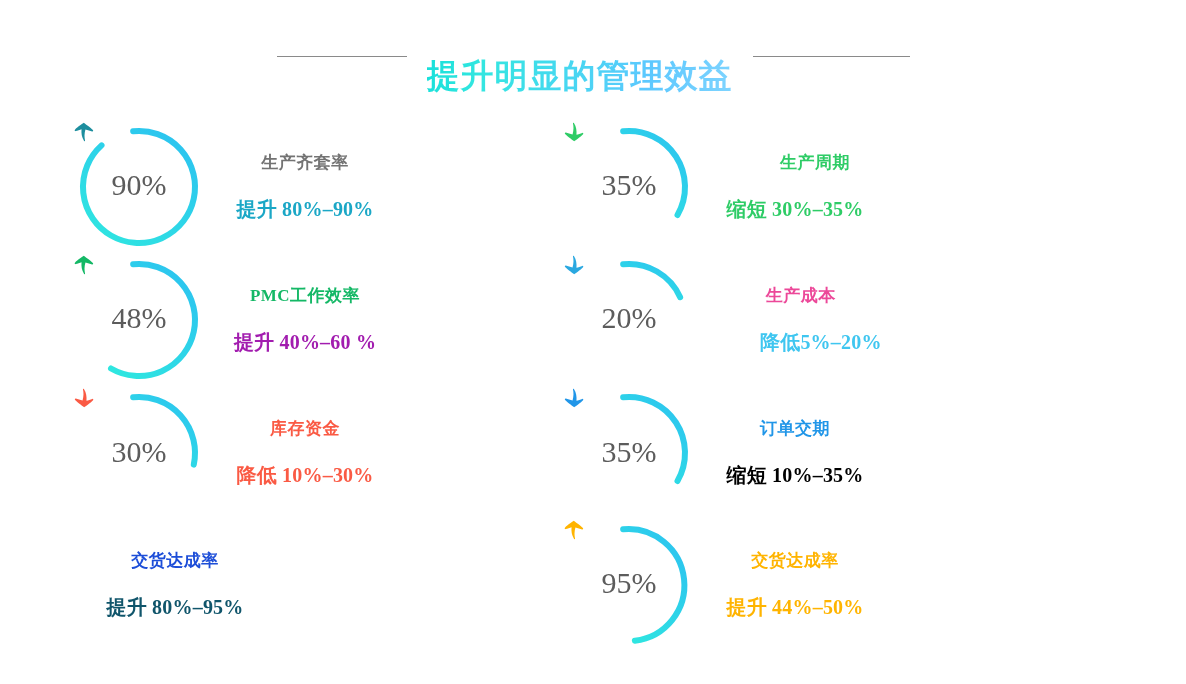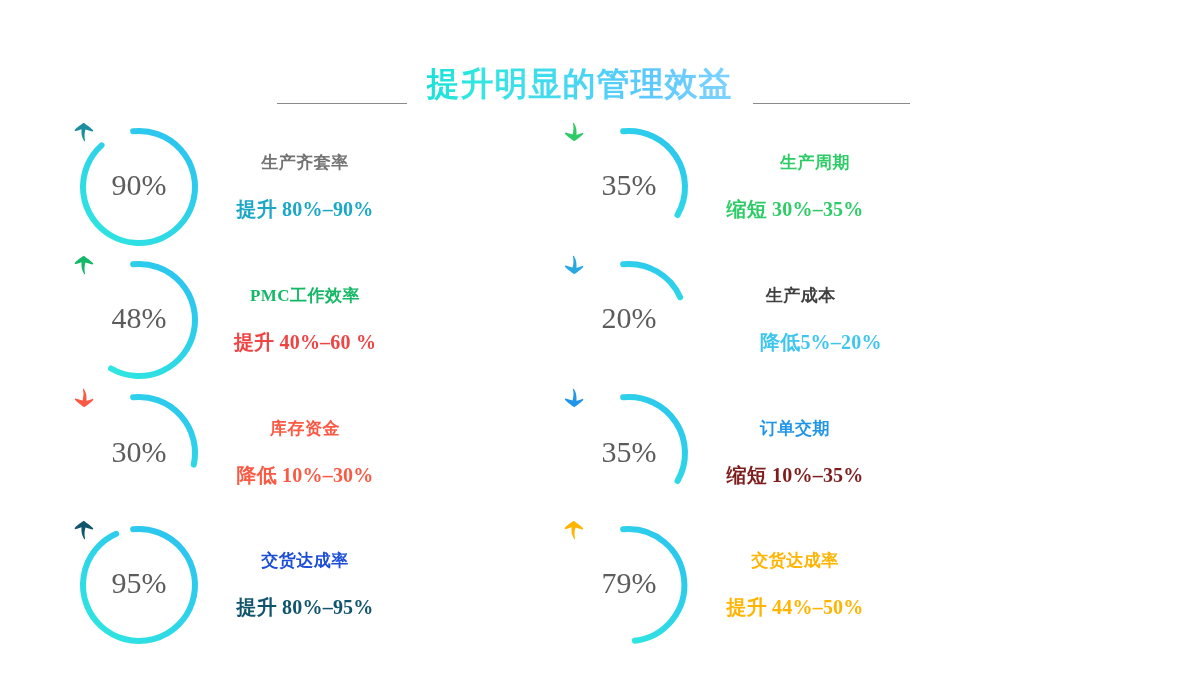--- a/index.html
+++ b/index.html
@@ -16,21 +16,21 @@
   }
 
   
   #header {
     position: absolute;
     top: 56px;
     left: 0;
     width: 1186px;
     height: 48px;
     display: flex;
-    align-items: flex-end;
+    align-items: flex-start;
     justify-content: center;
     gap: 20px;
   }
   .rule {
     height: 1px;
     background: #8a8a8a;
     flex: 0 0 auto;
   }
   .rule.left  { width: 130px; }
   .rule.right { width: 157px; }
@@ -201,21 +201,21 @@
           <div class="donut-value" style="color: rgb(92, 92, 92);">48%</div>
           <div class="donut-arrow">
             <svg viewBox="0 0 25 25" width="20" height="20">
               <path d="M 12.2 1.0 C 12.2 1.0 4.0 6.4 1.2 9.6 C 0.4 10.5 1.1 11.7 2.2 11.4 C 4.4 10.8 7.3 9.7 9.4 9.1 C 9.0 13.8 9.6 19.3 12.6 23.6 C 13.1 24.3 14.0 23.9 13.8 23.1 C 12.9 19.5 12.8 14.6 14.3 9.5 C 16.9 10.2 20.5 11.3 22.6 11.9 C 23.7 12.2 24.4 10.9 23.6 10.1 C 20.6 6.9 12.2 1.0 12.2 1.0 Z" fill="#14B866"></path>
             </svg>
           </div>
         </div>
       </div>
       <div class="meta">
         <div class="meta-title" style="color: rgb(20, 184, 102);">PMC工作效率</div>
-        <div class="meta-sub" style="color: #ef4444;">提升 40%–60 %</div>
+        <div class="meta-sub" style="color: #a21caf;">提升 40%–60 %</div>
       </div>
     </div>
     <div class="card">
       <div class="donut">
         <svg viewBox="0 0 130 130" width="130" height="130">
           <defs>
             <linearGradient id="ringgrad3" x1="0.85" y1="0" x2="0.1" y2="1">
               <stop offset="0%" stop-color="#2CC3F0"></stop>
               <stop offset="100%" stop-color="#2FE6E0"></stop>
             </linearGradient>
@@ -225,21 +225,21 @@
         <div class="donut-center">
           <div class="donut-value" style="color: rgb(92, 92, 92);">20%</div>
           <div class="donut-arrow">
             <svg viewBox="0 0 25 25" width="20" height="20">
               <path d="M 12.2 1.0 C 12.2 1.0 4.0 6.4 1.2 9.6 C 0.4 10.5 1.1 11.7 2.2 11.4 C 4.4 10.8 7.3 9.7 9.4 9.1 C 9.0 13.8 9.6 19.3 12.6 23.6 C 13.1 24.3 14.0 23.9 13.8 23.1 C 12.9 19.5 12.8 14.6 14.3 9.5 C 16.9 10.2 20.5 11.3 22.6 11.9 C 23.7 12.2 24.4 10.9 23.6 10.1 C 20.6 6.9 12.2 1.0 12.2 1.0 Z" fill="#2AA8E0" transform="rotate(180 12.5 12.5)"></path>
             </svg>
           </div>
         </div>
       </div>
       <div class="meta">
-        <div class="meta-title" style="color: #404040;">生产成本</div>
+        <div class="meta-title" style="color: #ec4899;">生产成本</div>
         <div class="meta-sub" style="color: rgb(63, 198, 240); padding-left: 40px;">降低5%–20%</div>
       </div>
     </div>
     <div class="card">
       <div class="donut">
         <svg viewBox="0 0 130 130" width="130" height="130">
           <defs>
             <linearGradient id="ringgrad5" x1="0.85" y1="0" x2="0.1" y2="1">
               <stop offset="0%" stop-color="#2CC3F0"></stop>
               <stop offset="100%" stop-color="#2FE6E0"></stop>
@@ -276,61 +276,42 @@
           <div class="donut-value" style="color: rgb(92, 92, 92);">35%</div>
           <div class="donut-arrow">
             <svg viewBox="0 0 25 25" width="20" height="20">
               <path d="M 12.2 1.0 C 12.2 1.0 4.0 6.4 1.2 9.6 C 0.4 10.5 1.1 11.7 2.2 11.4 C 4.4 10.8 7.3 9.7 9.4 9.1 C 9.0 13.8 9.6 19.3 12.6 23.6 C 13.1 24.3 14.0 23.9 13.8 23.1 C 12.9 19.5 12.8 14.6 14.3 9.5 C 16.9 10.2 20.5 11.3 22.6 11.9 C 23.7 12.2 24.4 10.9 23.6 10.1 C 20.6 6.9 12.2 1.0 12.2 1.0 Z" fill="#2196E8" transform="rotate(180 12.5 12.5)"></path>
             </svg>
           </div>
         </div>
       </div>
       <div class="meta">
         <div class="meta-title" style="color: rgb(33, 150, 232);">订单交期</div>
-        <div class="meta-sub" style="color: #7f1d1d;">缩短 10%–35%</div>
-      </div>
-    </div>
-    <div class="card">
-      <div class="donut">
-        <svg viewBox="0 0 130 130" width="130" height="130">
-          <defs>
-            <linearGradient id="ringgrad7" x1="0.85" y1="0" x2="0.1" y2="1">
-              <stop offset="0%" stop-color="#2CC3F0"></stop>
-              <stop offset="100%" stop-color="#2FE6E0"></stop>
-            </linearGradient>
-          </defs>
-          <path d="M 59.15 9.31 A 56 56 0 1 1 42.22 13.84" fill="none" stroke="url(#ringgrad7)" stroke-width="6" stroke-linecap="round"></path>
-        </svg>
-        <div class="donut-center">
-          <div class="donut-value" style="color: rgb(92, 92, 92);">95%</div>
-          <div class="donut-arrow">
-            <svg viewBox="0 0 25 25" width="20" height="20">
-              <path d="M 12.2 1.0 C 12.2 1.0 4.0 6.4 1.2 9.6 C 0.4 10.5 1.1 11.7 2.2 11.4 C 4.4 10.8 7.3 9.7 9.4 9.1 C 9.0 13.8 9.6 19.3 12.6 23.6 C 13.1 24.3 14.0 23.9 13.8 23.1 C 12.9 19.5 12.8 14.6 14.3 9.5 C 16.9 10.2 20.5 11.3 22.6 11.9 C 23.7 12.2 24.4 10.9 23.6 10.1 C 20.6 6.9 12.2 1.0 12.2 1.0 Z" fill="#10556B"></path>
-            </svg>
-          </div>
-        </div>
-      </div>
+        <div class="meta-sub" style="color: #000000;">缩短 10%–35%</div>
+      </div>
+    </div>
+    <div class="card">
       <div class="meta">
         <div class="meta-title" style="color: #1d4ed8;">交货达成率</div>
         <div class="meta-sub" style="color: rgb(16, 85, 107);">提升 80%–95%</div>
       </div>
     </div>
     <div class="card">
       <div class="donut">
         <svg viewBox="0 0 130 130" width="130" height="130">
           <defs>
             <linearGradient id="ringgrad8" x1="0.85" y1="0" x2="0.1" y2="1">
               <stop offset="0%" stop-color="#2CC3F0"></stop>
               <stop offset="100%" stop-color="#2FE6E0"></stop>
             </linearGradient>
           </defs>
           <path d="M 59.15 9.31 A 56 56 0 0 1 70.85 120.69" fill="none" stroke="url(#ringgrad8)" stroke-width="6" stroke-linecap="round"></path>
         </svg>
         <div class="donut-center">
-          <div class="donut-value" style="color: rgb(92, 92, 92);">79%</div>
+          <div class="donut-value" style="color: rgb(92, 92, 92);">95%</div>
           <div class="donut-arrow">
             <svg viewBox="0 0 25 25" width="20" height="20">
               <path d="M 12.2 1.0 C 12.2 1.0 4.0 6.4 1.2 9.6 C 0.4 10.5 1.1 11.7 2.2 11.4 C 4.4 10.8 7.3 9.7 9.4 9.1 C 9.0 13.8 9.6 19.3 12.6 23.6 C 13.1 24.3 14.0 23.9 13.8 23.1 C 12.9 19.5 12.8 14.6 14.3 9.5 C 16.9 10.2 20.5 11.3 22.6 11.9 C 23.7 12.2 24.4 10.9 23.6 10.1 C 20.6 6.9 12.2 1.0 12.2 1.0 Z" fill="#FFB400"></path>
             </svg>
           </div>
         </div>
       </div>
       <div class="meta">
         <div class="meta-title" style="color: rgb(255, 180, 0);">交货达成率</div>
         <div class="meta-sub" style="color: rgb(255, 180, 0);">提升 44%–50%</div>

